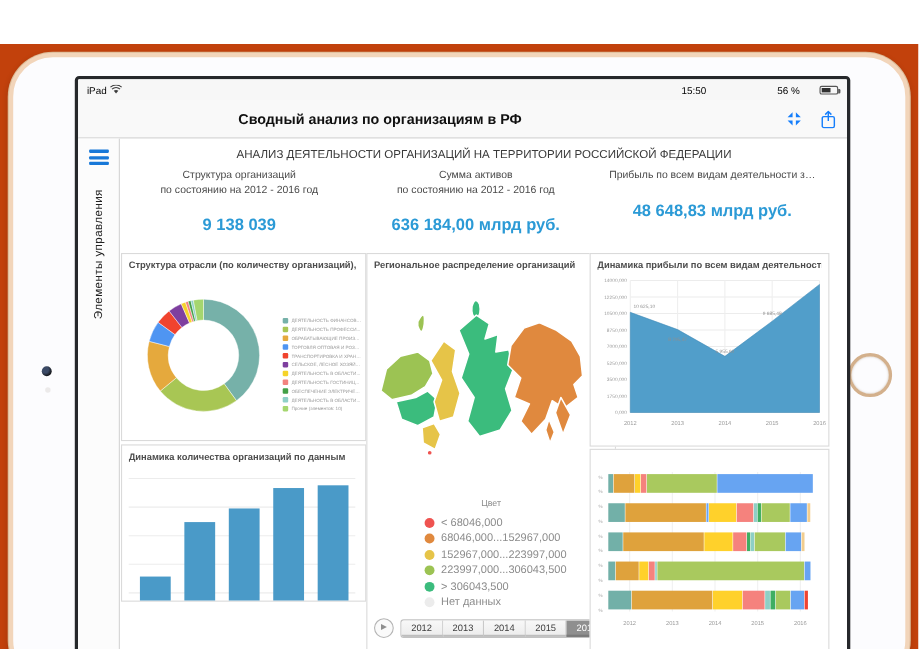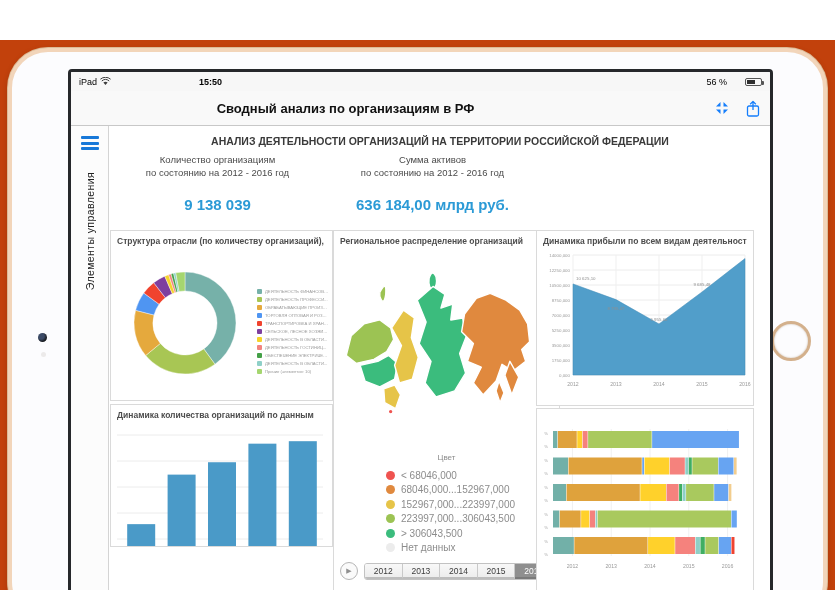--- a/index.html
+++ b/index.html
@@ -16,21 +16,21 @@
   .home-button { position:absolute; right:12px; top:269px; width:40px; height:40px; border-radius:50%;
                  background:#fcfcfe; border:3px solid #d3b08c;
                  box-shadow:inset 0 0 2px rgba(120,90,50,.4); cursor:pointer; }
   .screen { position:absolute; left:56px; top:17px; width:705px; height:537px; background:#ffffff;
             border:3px solid #26282b; border-radius:4px; overflow:hidden; }
 
   
   .statusbar { position:absolute; left:0; top:0; right:0; height:19px; background:#f7f7f7;
                display:flex; align-items:center; font-size:9px; color:#000; padding:0 8px; }
   .sb-left { display:flex; align-items:center; gap:3px; width:120px; }
-  .sb-time { flex:1; text-align:left; font-weight:bold; }
+  .sb-time { flex:1; text-align:right; font-weight:normal; }
   .sb-right { width:120px; display:flex; align-items:center; justify-content:flex-end; gap:18px; }
   .batt { position:relative; width:17px; height:8px; border:1px solid #555; border-radius:2px; }
   .batt-fill { position:absolute; left:1px; top:1px; bottom:1px; width:56%; background:#2f2f2f; }
   .batt-nub { position:absolute; right:-3px; top:2px; width:2px; height:4px; background:#555; border-radius:0 1px 1px 0; }
 
   
   .navbar { position:absolute; left:0; top:19px; right:0; height:35px; background:#f9f9f9;
             border-bottom:1px solid #c8c8c8; display:flex; align-items:center; padding:0 10px; }
   .back { display:flex; align-items:center; gap:4px; color:#157efb; font-size:12.5px; width:150px; cursor:pointer; }
   .nav-title { flex:1; text-align:center; font-size:13px; font-weight:bold; color:#111; }
@@ -39,21 +39,21 @@
 
   
   .content { position:absolute; left:0; top:54px; right:0; bottom:0; background:#fff; }
   .side { position:absolute; left:0; top:0; width:38px; bottom:0; background:#fcfcfc; border-right:1px solid #d4d4d4; }
   .hamburger { position:absolute; left:10px; top:10px; width:18px; cursor:pointer; }
   .hamburger span { display:block; height:3px; background:#1878d8; border-radius:1px; margin-bottom:2.5px; }
   .vlabel { position:absolute; left:50%; top:46px; transform:translateX(-50%) rotate(180deg);
             writing-mode:vertical-rl; font-size:10.5px; color:#222; letter-spacing:.4px; white-space:nowrap; }
 
   .main { position:absolute; left:39px; top:0; right:0; bottom:0; }
-  .report-title { margin-top:9px; text-align:center; font-size:10.5px; font-weight:bold; color:#3a3a3a; }
+  .report-title { margin-top:9px; text-align:center; font-size:10.5px; font-weight:normal; color:#3a3a3a; }
   .kpis { display:flex; width:645px; margin-top:7px; }
   .kpi { flex:1; text-align:center; }
   .kpi-l { font-size:9.5px; color:#4a4a4a; line-height:1.35; }
   .kpi-v { margin-top:16px; font-size:15px; font-weight:bold; color:#2b9ad6; }
 
   .dash { position:absolute; left:0; top:104px; width:645px; height:362px; }
   .panel { position:absolute; background:#fff; border:1px solid #dadada; overflow:hidden; }
   .p-donut   { left:0;   top:0;   width:223px; height:171px; }
   .p-bars    { left:0;   top:174px; width:223px; height:143px; }
   .p-map     { left:223px; top:0; width:227px; height:362px; }
@@ -139,30 +139,33 @@
               <span></span>
             </div>
           <div class="vlabel">Элементы управления</div>
         </div>
 
         <div class="main">
           <div class="report-title">АНАЛИЗ ДЕЯТЕЛЬНОСТИ ОРГАНИЗАЦИЙ НА ТЕРРИТОРИИ РОССИЙСКОЙ ФЕДЕРАЦИИ</div>
 
           <div class="kpis">
             <div class="kpi">
-              <div class="kpi-l"><span>Количество организациям</span><br>
+              <div class="kpi-l"><span>Структура организаций</span><br>
                 <span>по состоянию на 2012 - 2016 год</span></div>
               <div class="kpi-v">9 138 039</div>
             </div>
             <div class="kpi">
               <div class="kpi-l"><span>Сумма активов</span><br>
                 <span>по состоянию на 2012 - 2016 год</span></div>
               <div class="kpi-v">636 184,00 млрд руб.</div>
             </div>
             <div class="kpi">
+              <div class="kpi-l"><span>Прибыль по всем видам деятельности з…</span><br>
+                <span></span></div>
+              <div class="kpi-v">48 648,83 млрд руб.</div>
             </div>
           </div>
 
           <div class="dash">
 
             <section class="panel p-donut">
               <h3 class="ptitle">Структура отрасли (по количеству организаций), %</h3>
               <svg id="donut-svg" width="150" height="148">
                   <path d="M74,21A51,51 0 0 1 103.97704786691614,113.25986671312232L92.80912807335915,97.88854381999832A32,32 0 0 0 74,40Z" fill="#76b1a9" stroke="#fff" stroke-width="0.4"></path>
                   <path d="M103.97704786691614,113.25986671312232A51,51 0 0 1 34.70382461843475,104.50862347718319L49.34357623117475,92.39756767195807A32,32 0 0 0 92.80912807335915,97.88854381999832Z" fill="#a8c654" stroke="#fff" stroke-width="0.4"></path>

